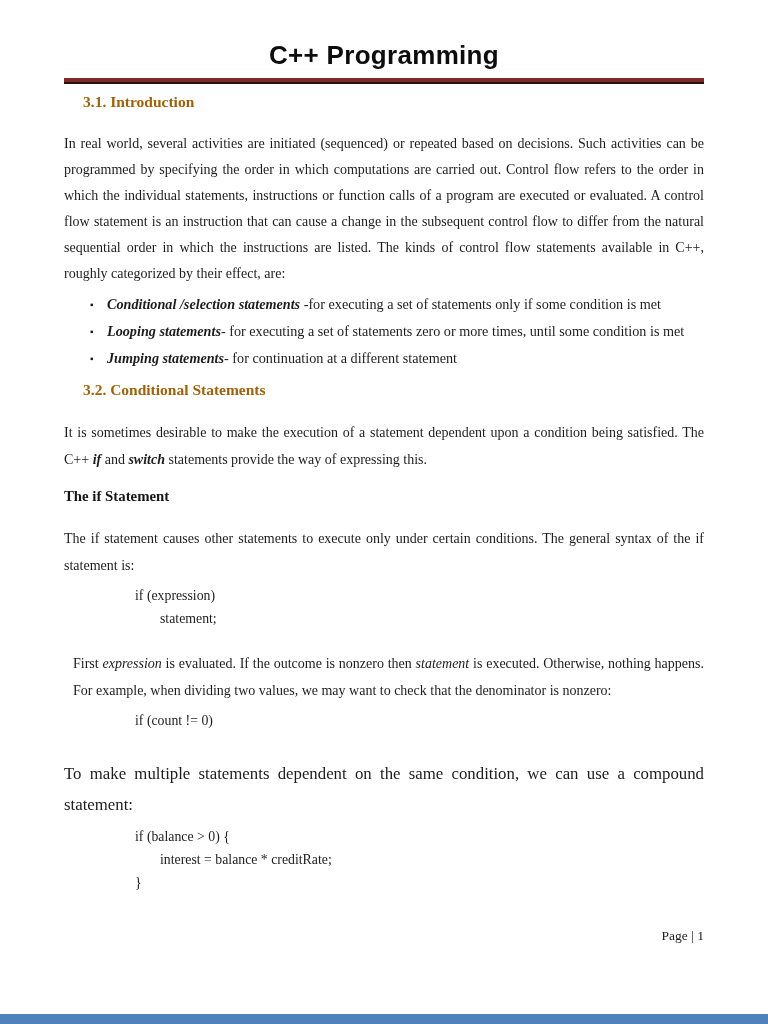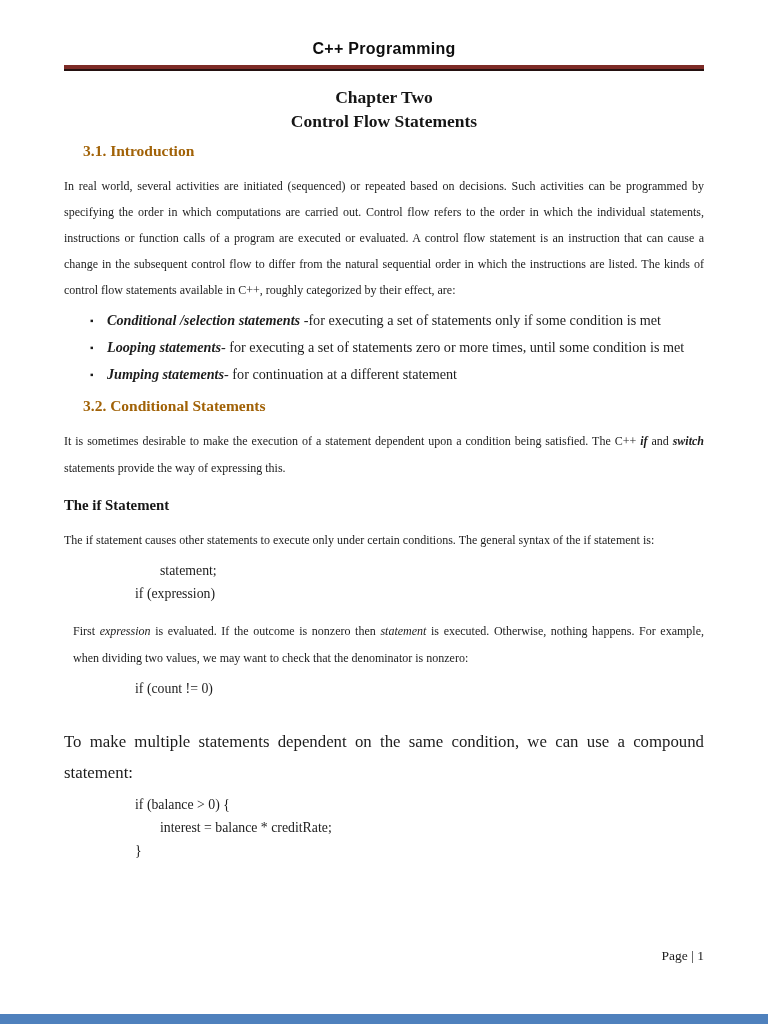--- a/index.html
+++ b/index.html
@@ -9,21 +9,21 @@
     font-family: "Liberation Serif", serif;
     color: #1c1c1c;
     position: relative;
     overflow: hidden;
   }
   .page { padding: 40px 64px 0 64px; }
 
   .doc-title {
     text-align: center;
     font-family: "Liberation Sans", sans-serif;
-    font-size: 16px;
+    font-size: 26px;
     font-weight: 700;
     color: #0d0d0d;
     letter-spacing: 0.3px;
   }
   .title-rule {
     margin-top: 7px;
     height: 3px;
     border-top: 4px solid var(--rule_red, #7d2b26);
     border-bottom: 2px solid var(--rule_dark, #241110);
   }
@@ -44,24 +44,24 @@
     color: #a16207;
   }
   .sub-heading {
     font-size: 14.8px;
     font-weight: 700;
     margin-top: 15px;
     color: #161616;
   }
 
   p.body {
-    font-size: 12px;
+    font-size: 14px;
     line-height: 26px;
     text-align: justify;
-    margin-top: 13px;
+    margin-top: 20px;
   }
   p.tight { line-height: 27px; }
   .p-indent { padding-left: 9px; }
 
   .bullets { list-style: none; margin-top: 4px; }
   .bullets li {
     position: relative;
     padding-left: 43px;
     font-size: 14.2px;
     line-height: 27px;
@@ -87,21 +87,21 @@
   p.lead {
     font-size: 16.8px;
     line-height: 31px;
     text-align: justify;
     margin-top: 26px;
   }
 
   .footer {
     position: absolute;
     right: 64px;
-    bottom: 60px;
+    bottom: 80px;
     font-size: 13.5px;
     color: #1c1c1c;
   }
 
   .bottom-bar {
     position: absolute;
     left: 0;
     bottom: 0;
     width: 100%;
     height: 10px;
@@ -109,24 +109,20 @@
   }
 </style>
 </head>
 <body>
 
 <div class="page">
 
   <h1 class="doc-title">C++ Programming</h1>
   <div class="title-rule"></div>
 
-  <div class="chapter">
-    <div>Chapter Two</div>
-    <div>Control Flow Statements</div>
-  </div>
 
   <h2 class="sec-heading">3.1. Introduction</h2>
 
   <p class="body">In real world, several activities are initiated (sequenced) or repeated based on decisions. Such activities can be programmed by specifying the order in which computations are carried out. Control flow refers to the order in which the individual statements, instructions or function calls of a program are executed or evaluated. A control flow statement is an instruction that can cause a change in the subsequent control flow to differ from the natural sequential order in which the instructions are listed. The kinds of control flow statements available in C++, roughly categorized by their effect, are:</p>
 
   <ul class="bullets">
     <li>
       <span class="bullet-mark">▪</span><span class="bi">Conditional /selection statements</span><span> -for executing a set of statements only if some condition is met</span>
     </li>
     <li>
@@ -139,22 +135,22 @@
 
   <h2 class="sec-heading">3.2. Conditional Statements</h2>
 
   <p class="body tight"><span>It is sometimes desirable to make the execution of a statement dependent upon a condition being satisfied. The C++ </span><span class="bi">if</span><span> and </span><span class="bi">switch</span><span> statements provide the way of expressing this.</span></p>
 
   <h3 class="sub-heading">The if Statement</h3>
 
   <p class="body tight">The if statement causes other statements to execute only under certain conditions. The general syntax of the if statement is:</p>
 
   <div class="code">
+    <div class="code-line">if (expression)</div>
     <div class="code-line ind">statement;</div>
-    <div class="code-line">if (expression)</div>
   </div>
 
   <p class="body tight p-indent"><span>First </span><span class="it">expression</span><span> is evaluated. If the outcome is nonzero then </span><span class="it">statement</span><span> is executed. Otherwise, nothing happens. For example, when dividing two values, we may want to check that the denominator is nonzero:</span></p>
 
   <div class="code">
     <div class="code-line">if (count != 0)</div>
   </div>
 
   <p class="lead">To make multiple statements dependent on the same condition, we can use a compound statement:</p>
 

